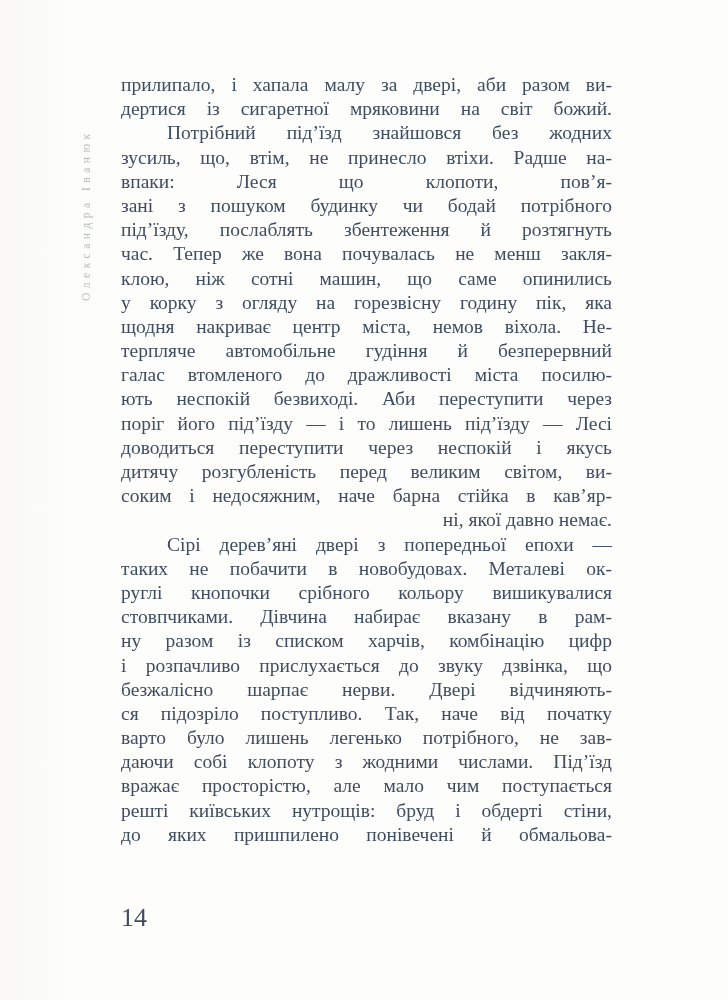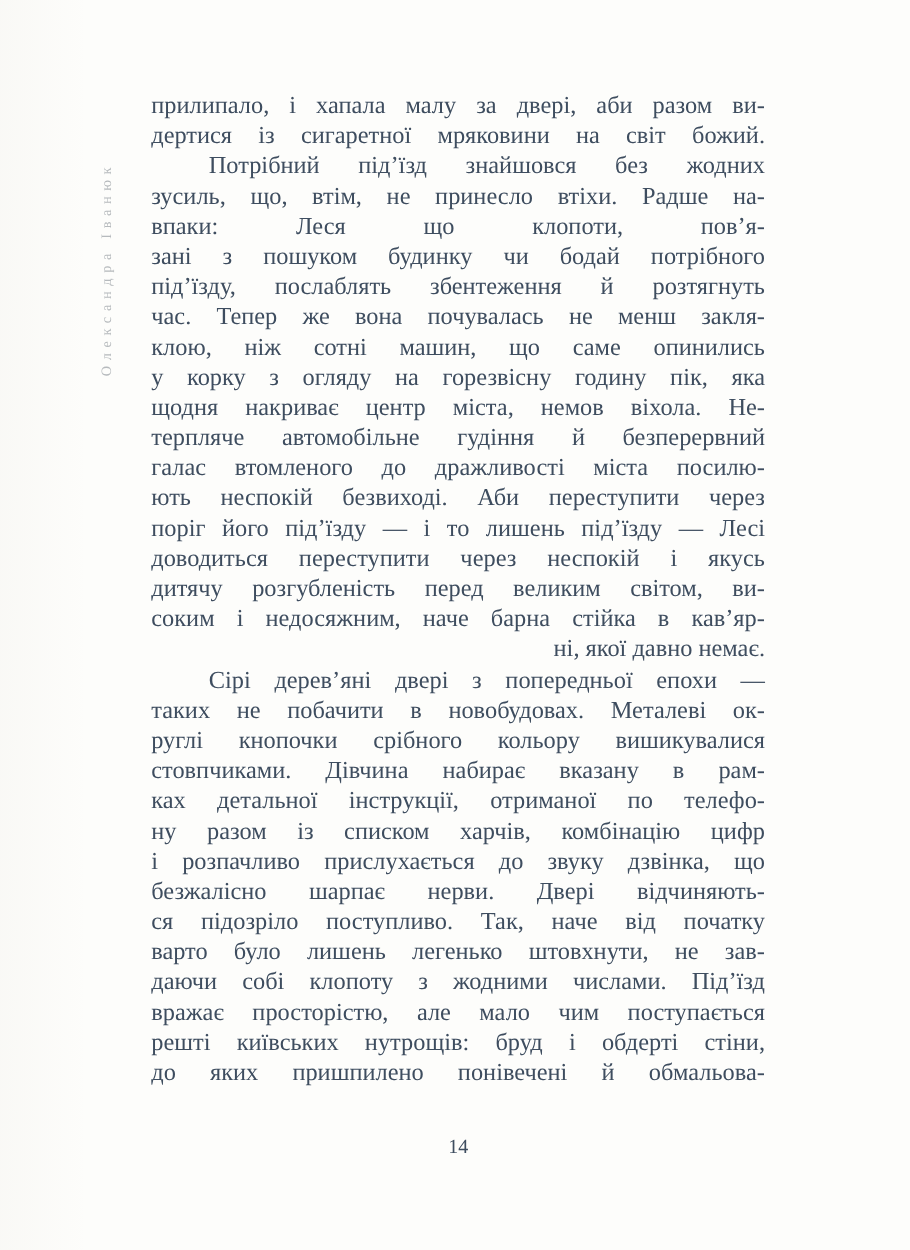--- a/index.html
+++ b/index.html
@@ -56,22 +56,21 @@
   }
   .line.indent{
     padding-left:46px;
     gap:15px;
   }
   .page-number{
     position:absolute;
     left:121px;
     top:906px;
     width:491px;
-    text-align:center;
-    font-size:16px;
+    font-size:26px;
     line-height:24px;
   }
 </style>
 </head>
 <body>
 
 <div class="page">
   <div class="author-vertical">Олександра Іванюк</div>
 
   <div class="text-block">
@@ -263,28 +262,20 @@
       </div>
       <div class="line">
         <span>стовпчиками.</span>
         <span>Дівчина</span>
         <span>набирає</span>
         <span>вказану</span>
         <span>в</span>
         <span>рам-</span>
       </div>
       <div class="line">
-        <span>ках</span>
-        <span>детальної</span>
-        <span>інструкції,</span>
-        <span>отриманої</span>
-        <span>по</span>
-        <span>телефо-</span>
-      </div>
-      <div class="line">
         <span>ну</span>
         <span>разом</span>
         <span>із</span>
         <span>списком</span>
         <span>харчів,</span>
         <span>комбінацію</span>
         <span>цифр</span>
       </div>
       <div class="line">
         <span>і</span>
@@ -309,21 +300,21 @@
         <span>Так,</span>
         <span>наче</span>
         <span>від</span>
         <span>початку</span>
       </div>
       <div class="line">
         <span>варто</span>
         <span>було</span>
         <span>лишень</span>
         <span>легенько</span>
-        <span>штовхнути,</span>
+        <span>потрібного,</span>
         <span>не</span>
         <span>зав-</span>
       </div>
       <div class="line">
         <span>даючи</span>
         <span>собі</span>
         <span>клопоту</span>
         <span>з</span>
         <span>жодними</span>
         <span>числами.</span>

